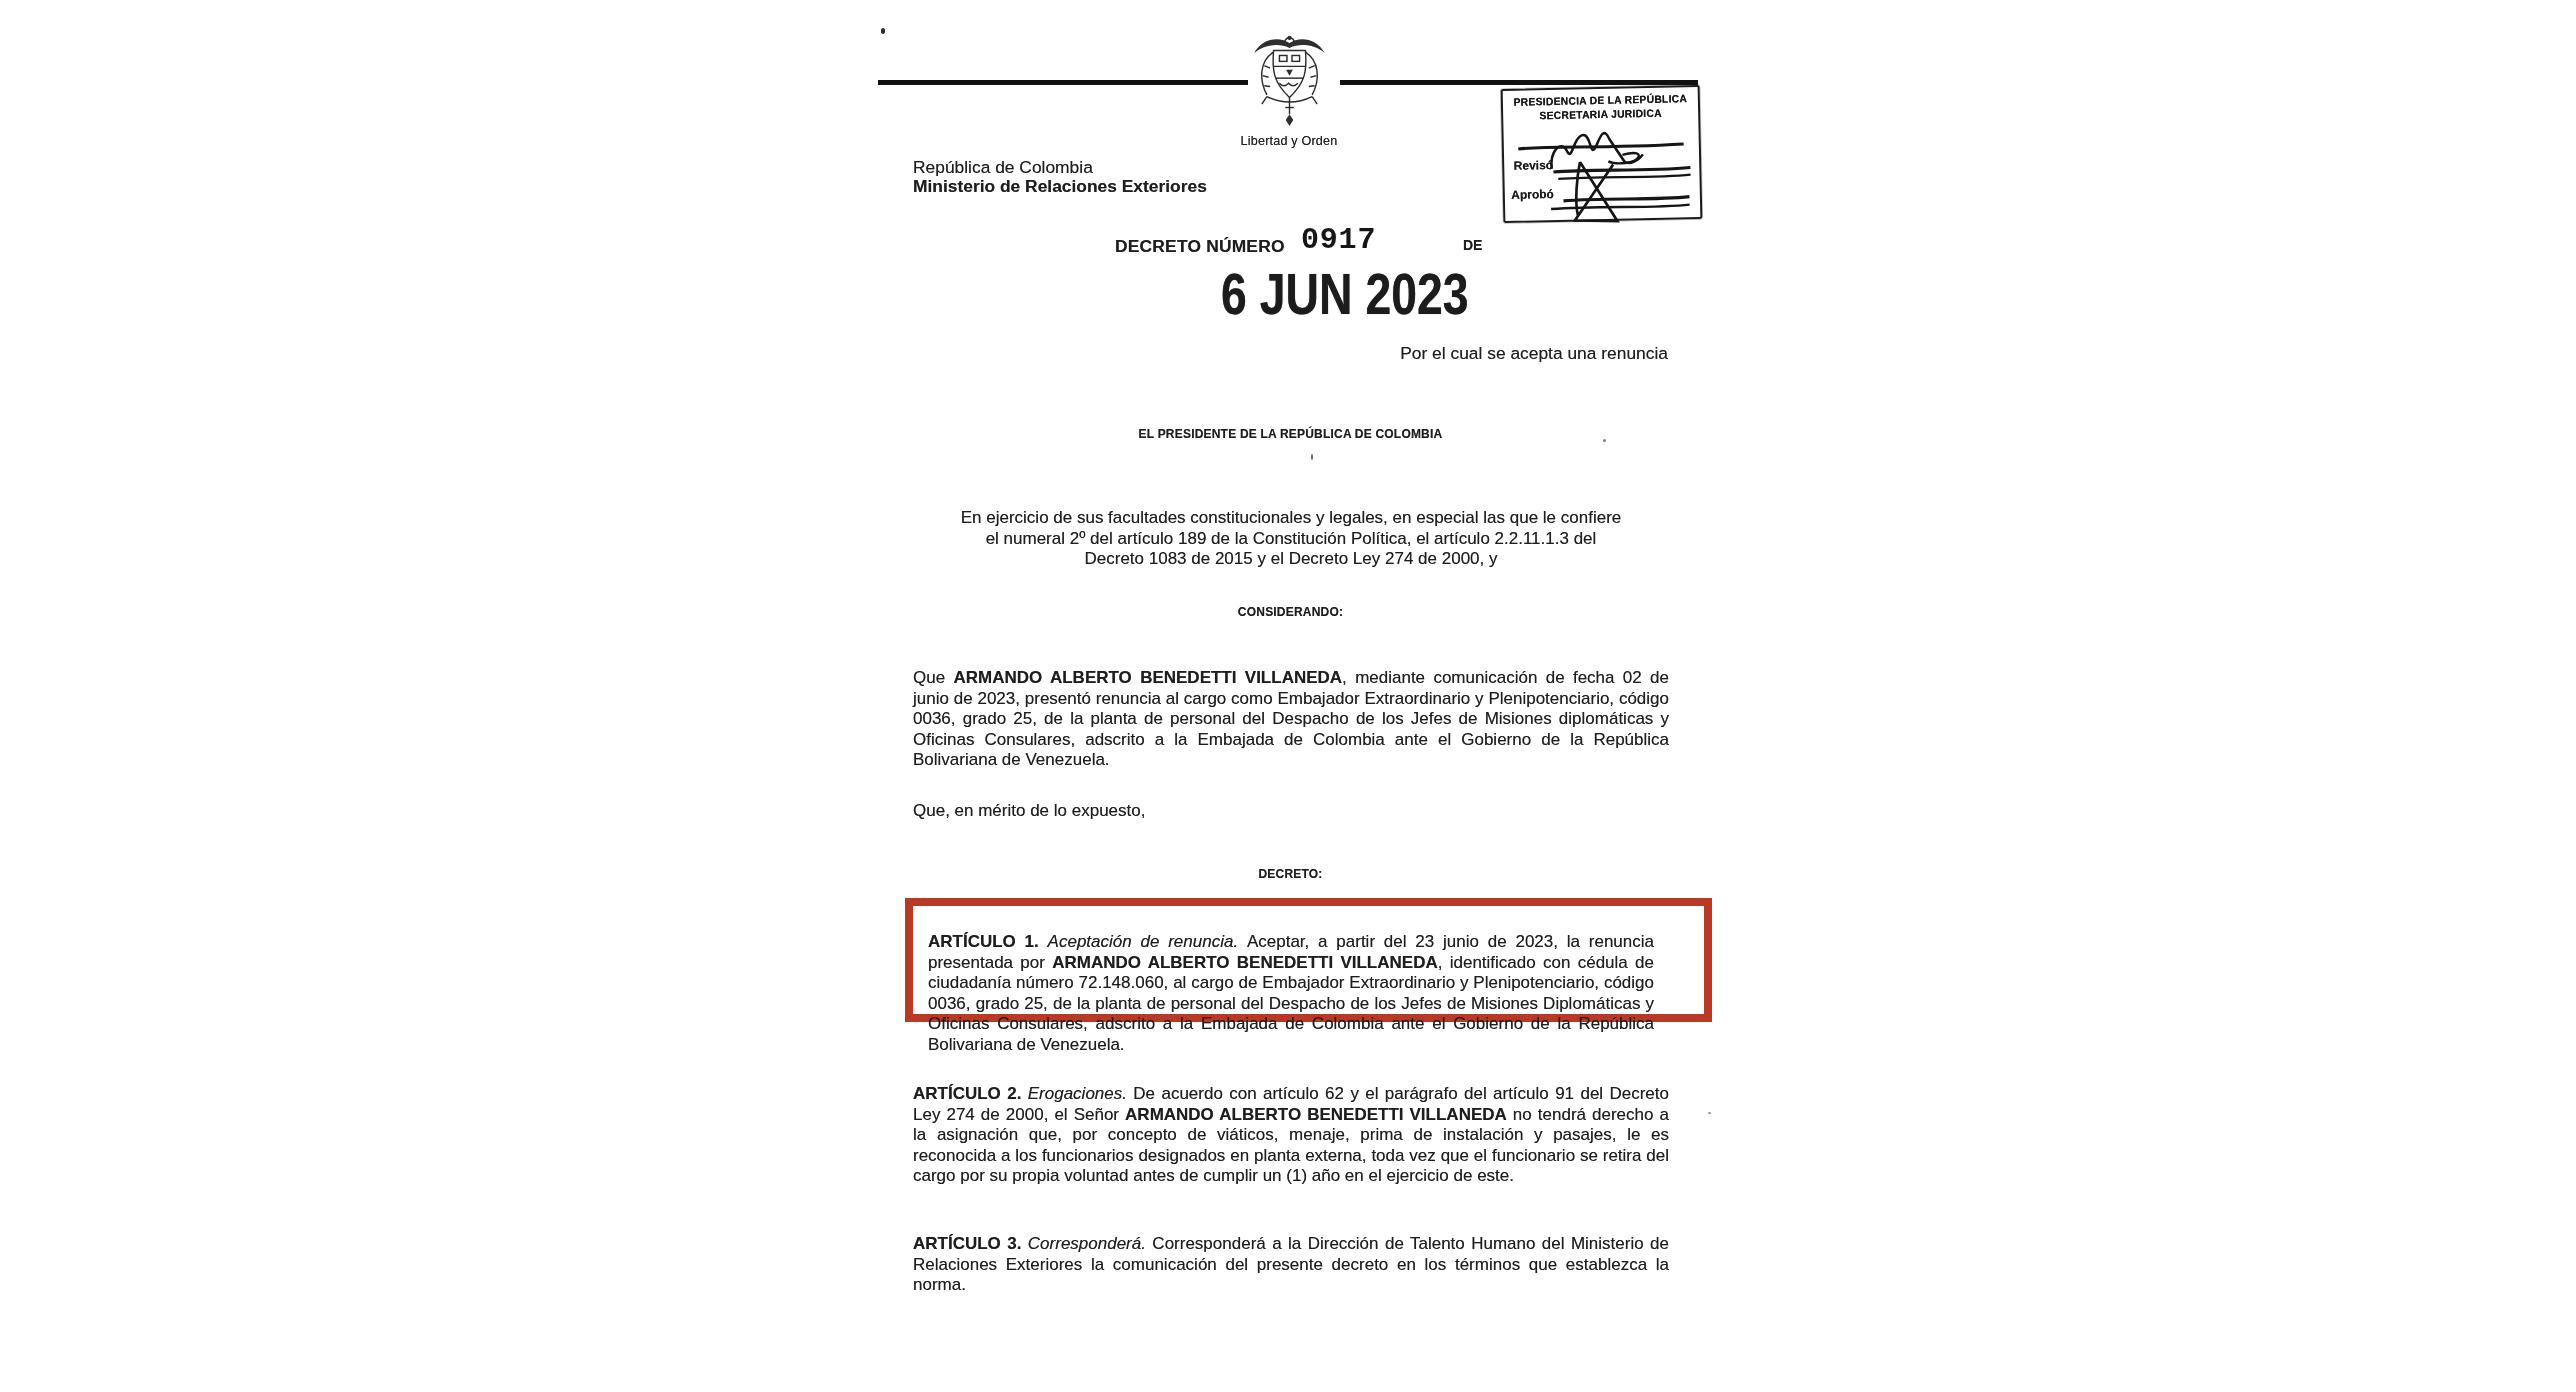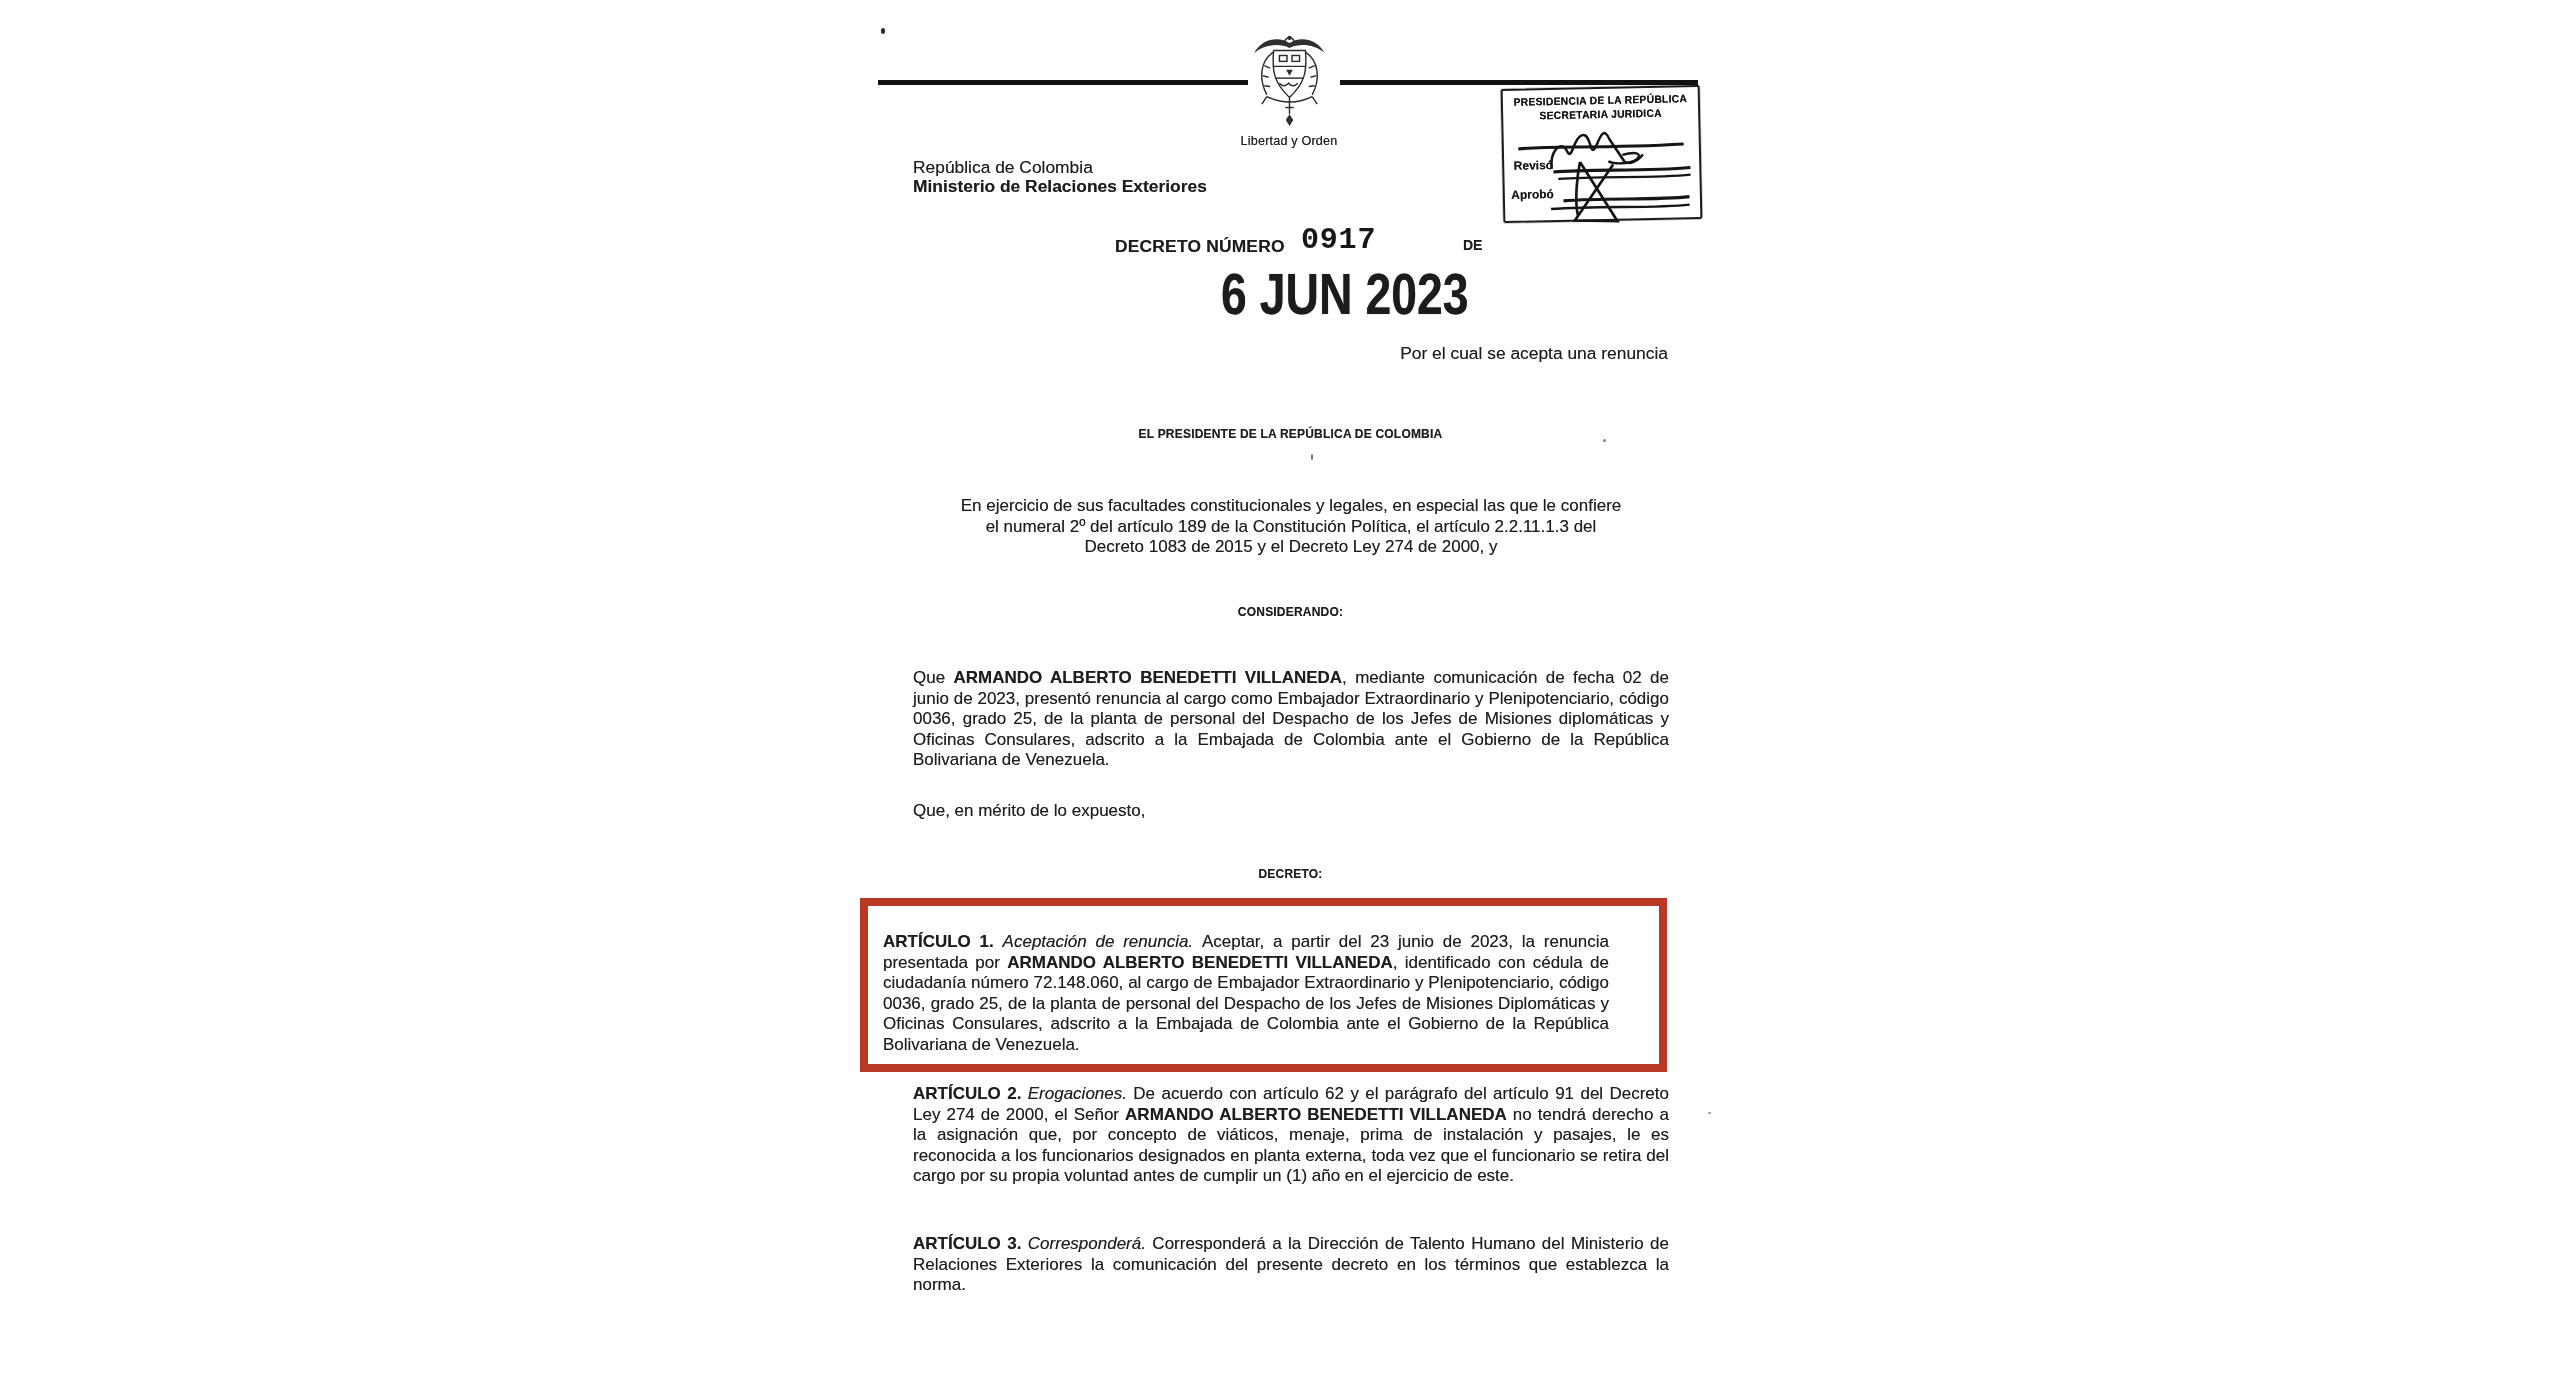--- a/index.html
+++ b/index.html
@@ -48,29 +48,29 @@
 
   .subject{position:absolute; left:913px; top:343px; width:755px; text-align:right; font-size:17.4px;}
 
   .h-center{position:absolute; left:913px; width:755px; text-align:center;
       font-size:12px; font-weight:bold; letter-spacing:0.2px;}
   .h-president{top:427px;}
   .h-considerando{top:605px;}
   .h-decreta{top:867px;}
 
   .para{position:absolute; left:913px; width:756px; font-size:17px; line-height:20.5px;}
-  .center{text-align:center;}
+  .center{text-align:center;margin-top:12px;}
   .just{text-align:justify;}
   .preamble{top:496px;}
   .par-considerando{top:668px;}
   .par-merito{top:801px;}
   .par-art2{top:1084px;}
   .par-art3{top:1234px;}
 
-  .red-box{position:absolute; left:860px; top:898px; width:807px; height:174px;
+  .red-box{position:absolute; left:905px; top:898px; width:807px; height:124px;
       border:8.7px solid #b93a24; box-sizing:border-box;}
   .red-box .para-in{position:absolute; left:15px; top:26px; width:726px;
       font-size:17px; line-height:20.5px; text-align:justify;}
 
   .seg-b{font-weight:bold;}
   .seg-i{font-style:italic;}
 
   .speck{position:absolute; background:#2a2a2a; border-radius:50%;}
 </style>
 </head>

